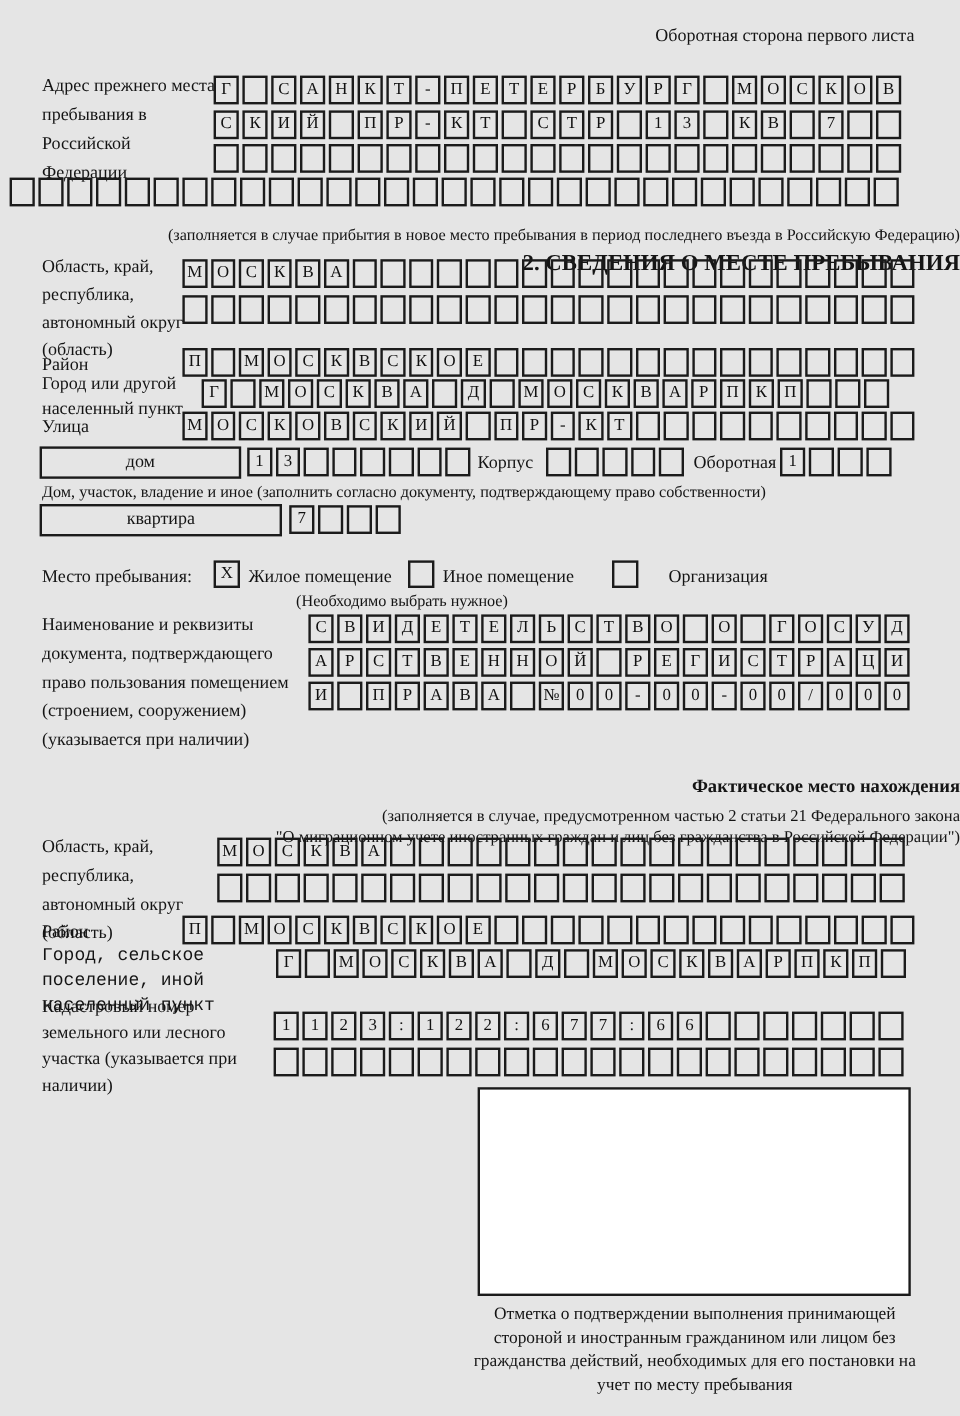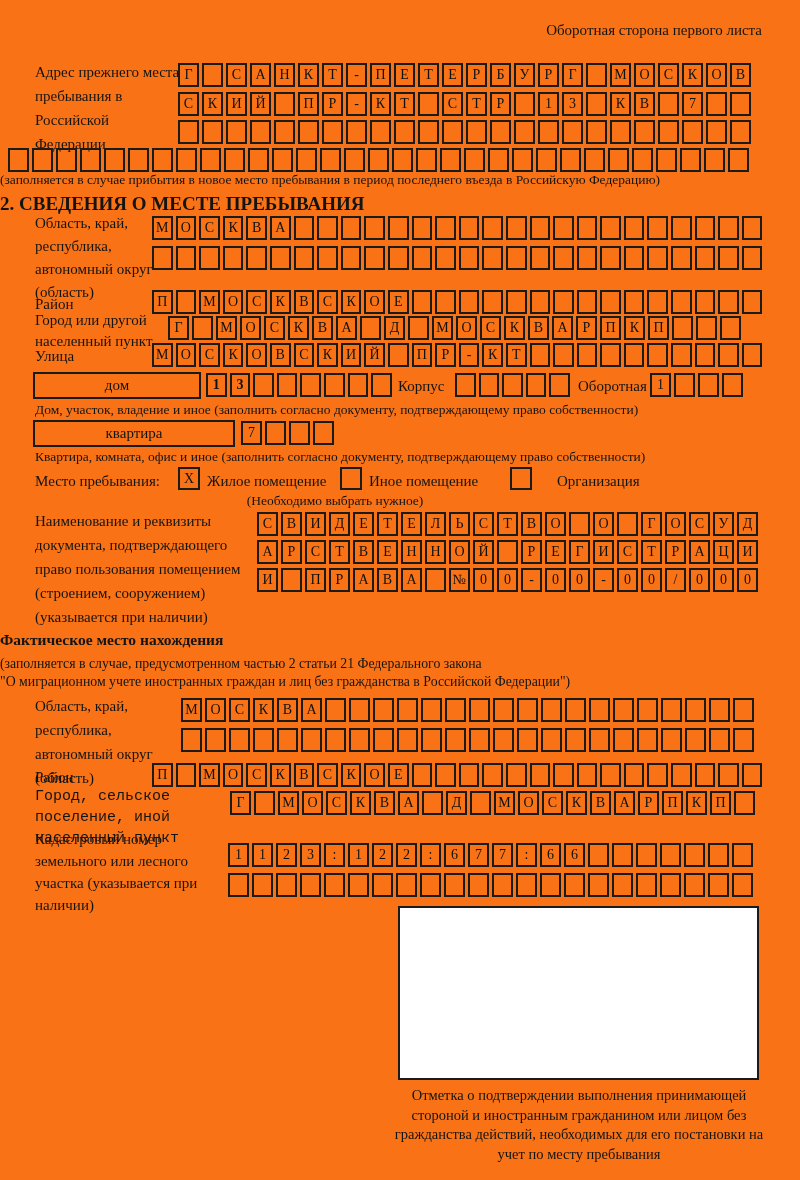--- a/index.html
+++ b/index.html
@@ -1,27 +1,27 @@
 <!DOCTYPE html>
 <html><head>
 <meta charset="utf-8">
 <style>
   html,body{margin:0;padding:0;background:#fff;}
   .page{
     position:relative;
     width:800px;height:1180px;
-    background:#f97316;
+    background:#e5e5e5;
     color:#141414;
     font-family:"Liberation Serif", serif;
     overflow:hidden;
   }
   .abs{position:absolute;}
   .lbl{font-size:15px;line-height:24px;}
   .cap{font-size:13.5px;}
-  .center{width:800px;left:0;text-align:left;}
+  .center{width:800px;left:0;text-align:right;margin-top:16px;}
   .b{font-weight:bold;}
   
   .cellrow{white-space:nowrap;font-size:0;}
   .cell{
     display:inline-block;box-sizing:content-box;
     width:17px;height:20px;
     border:2px solid #1b1b1b;
     margin-right:3px;
     text-align:center;
     font-size:14px;line-height:20px;
@@ -67,30 +67,29 @@
   <div class="abs lbl" style="left:35px;top:292px;">Район</div>
   <div class="abs cellrow pB" style="left:152px;top:290px;"><span class="cell">П</span><span class="cell"></span><span class="cell">М</span><span class="cell">О</span><span class="cell">С</span><span class="cell">К</span><span class="cell">В</span><span class="cell">С</span><span class="cell">К</span><span class="cell">О</span><span class="cell">Е</span><span class="cell"></span><span class="cell"></span><span class="cell"></span><span class="cell"></span><span class="cell"></span><span class="cell"></span><span class="cell"></span><span class="cell"></span><span class="cell"></span><span class="cell"></span><span class="cell"></span><span class="cell"></span><span class="cell"></span><span class="cell"></span><span class="cell"></span></div>
 
   <div class="abs lbl" style="left:35px;top:310px;width:132px;line-height:21px;">Город или другой населенный пункт</div>
   <div class="abs cellrow" style="left:168px;top:316px;"><span class="cell">Г</span><span class="cell"></span><span class="cell">М</span><span class="cell">О</span><span class="cell">С</span><span class="cell">К</span><span class="cell">В</span><span class="cell">А</span><span class="cell"></span><span class="cell">Д</span><span class="cell"></span><span class="cell">М</span><span class="cell">О</span><span class="cell">С</span><span class="cell">К</span><span class="cell">В</span><span class="cell">А</span><span class="cell">Р</span><span class="cell">П</span><span class="cell">К</span><span class="cell">П</span><span class="cell"></span><span class="cell"></span><span class="cell"></span></div>
 
   <div class="abs lbl" style="left:35px;top:344px;">Улица</div>
   <div class="abs cellrow pB" style="left:152px;top:343px;"><span class="cell">М</span><span class="cell">О</span><span class="cell">С</span><span class="cell">К</span><span class="cell">О</span><span class="cell">В</span><span class="cell">С</span><span class="cell">К</span><span class="cell">И</span><span class="cell">Й</span><span class="cell"></span><span class="cell">П</span><span class="cell">Р</span><span class="cell">-</span><span class="cell">К</span><span class="cell">Т</span><span class="cell"></span><span class="cell"></span><span class="cell"></span><span class="cell"></span><span class="cell"></span><span class="cell"></span><span class="cell"></span><span class="cell"></span><span class="cell"></span><span class="cell"></span></div>
 
   <div class="abs wbox" style="left:33px;top:372px;width:168px;">дом</div>
-  <div class="abs cellrow pB" style="left:206px;top:373px;font-weight:bold;"><span class="cell">1</span><span class="cell">3</span><span class="cell"></span><span class="cell"></span><span class="cell"></span><span class="cell"></span><span class="cell"></span><span class="cell"></span></div>
+  <div class="abs cellrow pB" style="left:206px;top:373px;"><span class="cell">1</span><span class="cell">3</span><span class="cell"></span><span class="cell"></span><span class="cell"></span><span class="cell"></span><span class="cell"></span><span class="cell"></span></div>
   <div class="abs lbl" style="left:398px;top:374px;">Корпус</div>
   <div class="abs cellrow pB" style="left:455px;top:373px;"><span class="cell"></span><span class="cell"></span><span class="cell"></span><span class="cell"></span><span class="cell"></span></div>
   <div class="abs lbl" style="left:578px;top:374px;">Оборотная</div>
   <div class="abs cellrow" style="left:650px;top:373px;"><span class="cell">1</span><span class="cell"></span><span class="cell"></span><span class="cell"></span></div>
   <div class="abs cap" style="left:35px;top:402px;">Дом, участок, владение и иное (заполнить согласно документу, подтверждающему право собственности)</div>
 
   <div class="abs wbox" style="left:33px;top:420px;width:202px;">квартира</div>
   <div class="abs cellrow" style="left:241px;top:421px;"><span class="cell">7</span><span class="cell"></span><span class="cell"></span><span class="cell"></span></div>
-  <div class="abs cap" style="left:35px;top:449px;">Квартира, комната, офис и иное (заполнить согласно документу, подтверждающему право собственности)</div>
 
   <div class="abs lbl" style="left:35px;top:469px;">Место пребывания:</div>
   <span class="abs chk" style="left:178px;top:467px;">X</span>
   <div class="abs lbl" style="left:207px;top:469px;">Жилое помещение</div>
   <span class="abs chk" style="left:340px;top:467px;"></span>
   <div class="abs lbl" style="left:369px;top:469px;">Иное помещение</div>
   <span class="abs chk" style="left:510px;top:467px;"></span>
   <div class="abs lbl" style="left:557px;top:469px;">Организация</div>
   <div class="abs cap" style="left:180px;top:493px;width:310px;text-align:center;">(Необходимо выбрать нужное)</div>
 

